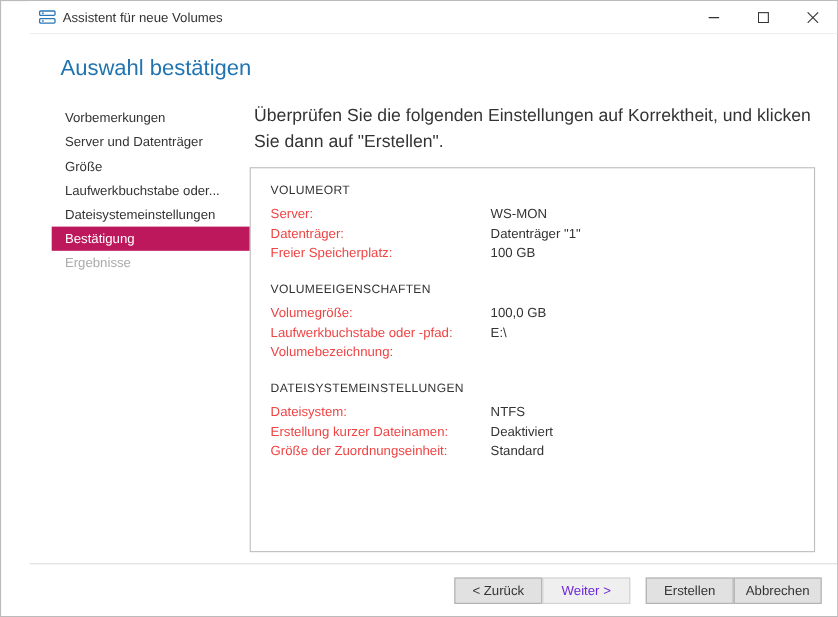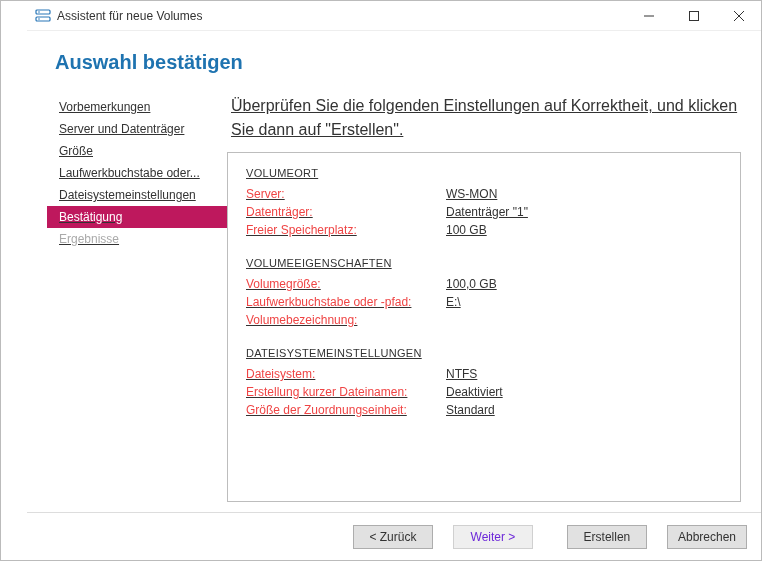--- a/index.html
+++ b/index.html
@@ -57,29 +57,28 @@
 
   .content-area {
     flex: 1;
     display: flex;
     flex-direction: column;
     padding: 20px 20px 10px 20px;
     overflow: hidden;
   }
   .page-heading {
     font-size: 20px;
-    font-weight: 700;
+    font-weight: 400;
     color: #1e73b0;
     margin: 0 0 18px 8px;
   }
   .body-split {
     flex: 1;
     display: flex;
     min-height: 0;
-    text-decoration: underline;
   }
   .nav-col {
     width: 180px;
     padding-top: 4px;
   }
   .nav-item {
     padding: 4px 10px 4px 12px;
     font-size: 12px;
     color: #333;
     cursor: default;
@@ -135,21 +134,21 @@
     color: #333;
   }
 
   .footer {
     height: 48px;
     display: flex;
     align-items: center;
     justify-content: flex-end;
     padding: 0 14px;
     border-top: 1px solid #ddd;
-    gap: 20px;
+    gap: 0;
     background: #fff;
   }
   .btn {
     min-width: 80px;
     height: 24px;
     border: 1px solid #adadad;
     background: #e1e1e1;
     font-size: 12px;
     color: #333;
     display: inline-flex;

